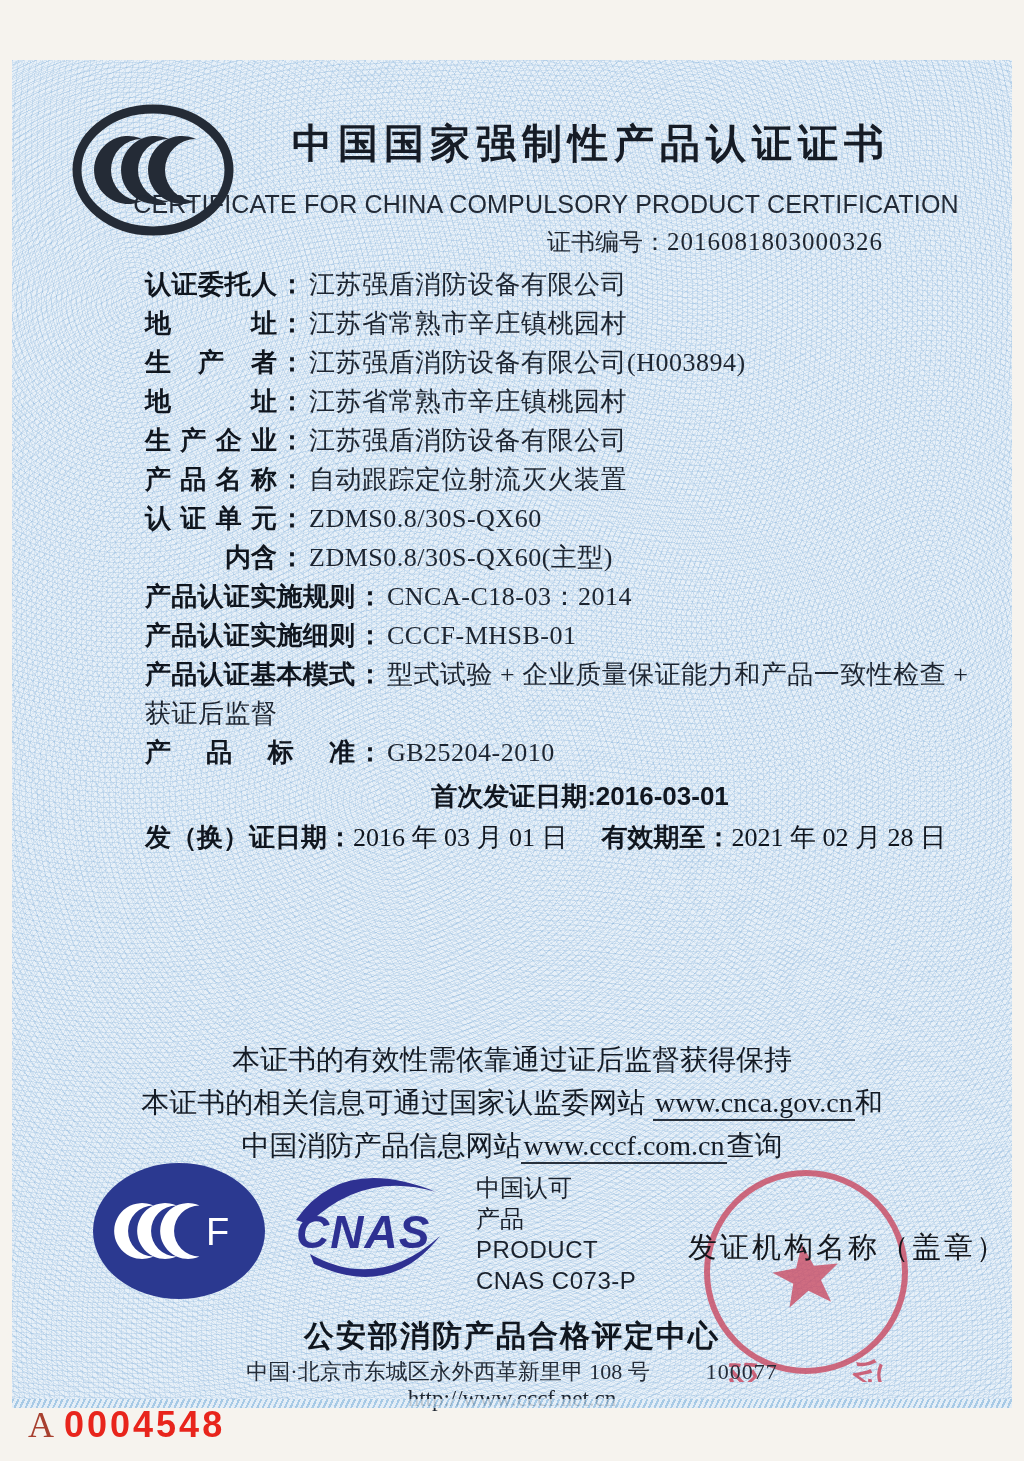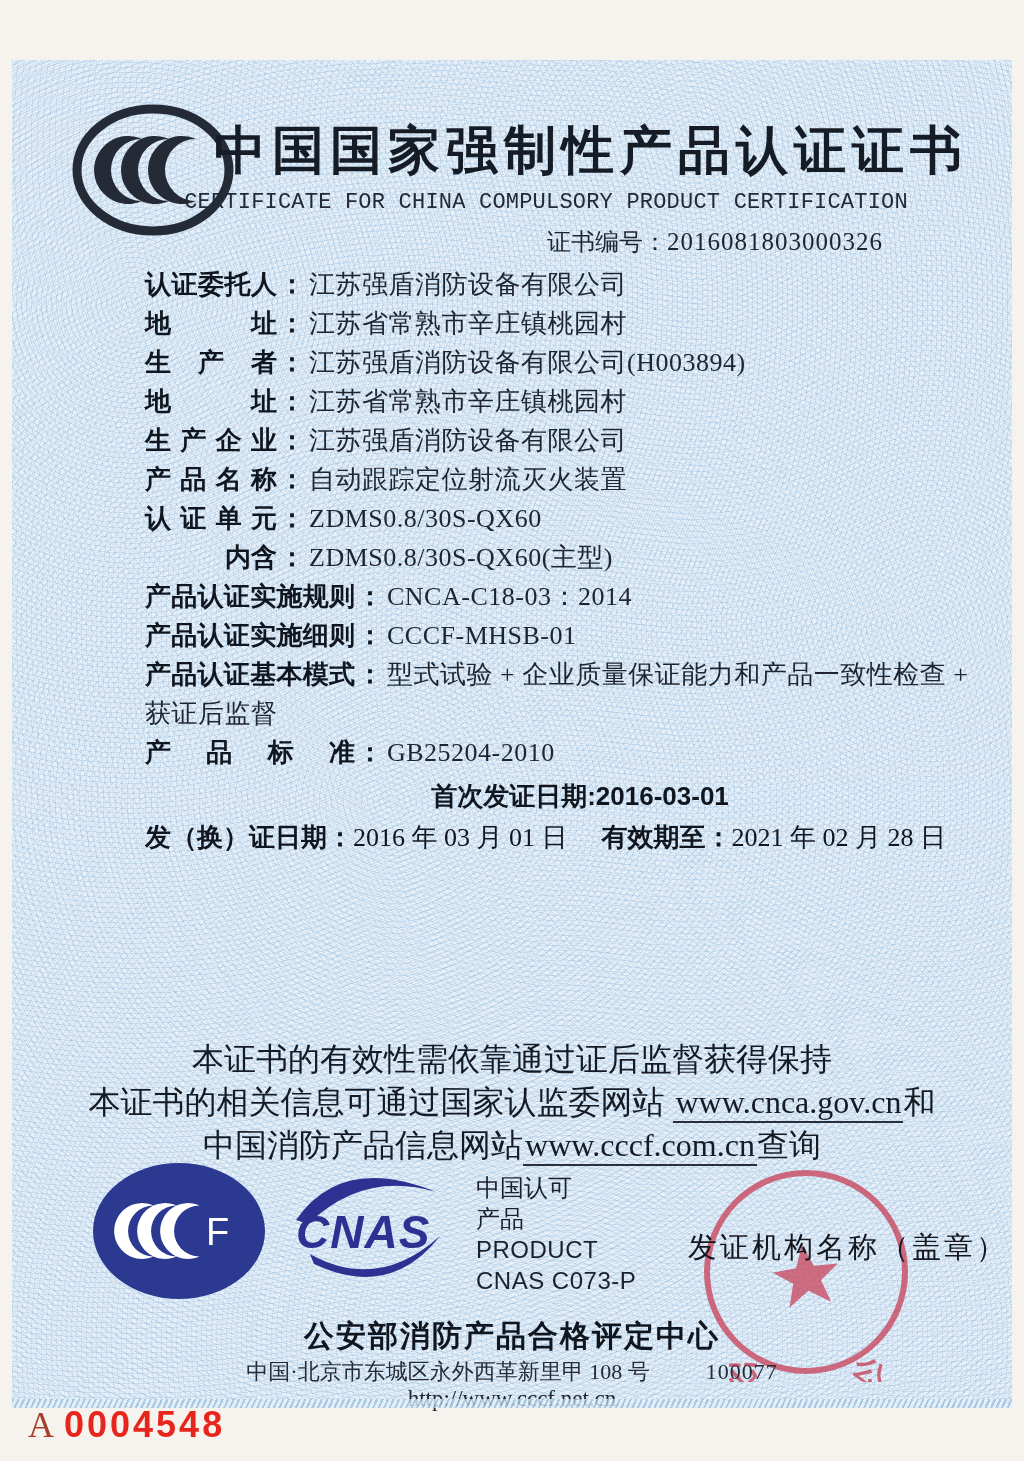--- a/index.html
+++ b/index.html
@@ -22,25 +22,25 @@
   }
   .cert::after{ 
     content:"";position:absolute;left:0;right:0;bottom:0;height:9px;
     background:repeating-linear-gradient(115deg,#9cc3e2 0 2px,#e7f0f8 2px 5px);
     opacity:.8;
   }
   
   .ccc-mark{position:absolute;left:56px;top:40px;}
   .title-cn{
     position:absolute;left:0;right:0;top:56px;text-align:center;padding-left:158px;
-    font-size:52px;font-weight:bold;letter-spacing:6px;color:#161c26;
+    font-size:40px;font-weight:bold;letter-spacing:6px;color:#161c26;
   }
   .title-en{
     position:absolute;left:0;right:0;top:130px;text-align:center;padding-left:68px;
-    font-size:22px;letter-spacing:0.2px;color:#222a36;white-space:nowrap;font-family:Liberation Mono, monospace;
+    font-size:25px;letter-spacing:0.2px;color:#222a36;white-space:nowrap;
   }
   .certno{
     position:absolute;left:0;right:129px;top:166px;text-align:right;
     font-size:24px;color:#1e2530;
   }
   .certno .num{font-family:"Liberation Serif", serif;font-size:25px;letter-spacing:1px;}
   
   .body{position:absolute;left:133px;top:205px;width:830px;}
   .row{height:39px;line-height:39px;font-size:26px;white-space:nowrap;}
   .lab{
@@ -58,21 +58,21 @@
     font-weight:bold;color:#10161f;white-space:normal;letter-spacing:0.5px;
   }
   .first-issue{
     margin-top:4px;height:40px;line-height:40px;text-align:center;padding-left:40px;
     font-size:26px;font-weight:bold;color:#10161f;
   }
   .issue-row{height:42px;line-height:42px;font-size:26px;font-weight:bold;color:#10161f;white-space:nowrap;}
   .issue-row .date{font-family:"Liberation Serif", serif;font-weight:normal;}
   .issue-row .gap{display:inline-block;width:34px;}
   
-  .notice{position:absolute;left:0;right:0;top:978px;text-align:center;font-size:32px;line-height:43px;color:#141b25;}
+  .notice{position:absolute;left:0;right:0;top:978px;text-align:center;font-size:28px;line-height:43px;color:#141b25;}
   .notice .url{font-family:"Liberation Serif", serif;border-bottom:2px solid #27303c;padding:0 2px 1px 2px;}
   
   .cccf-logo{position:absolute;left:78px;top:1100px;}
   .cnas-logo{position:absolute;left:272px;top:1106px;}
   .accred{position:absolute;left:464px;top:1112px;font-size:24px;line-height:31px;color:#1a212c;}
   .accred .en{letter-spacing:0.5px;}
   
   .stamp{position:absolute;left:686px;top:1100px;opacity:.88;}
   .stamp-caption{
     position:absolute;left:676px;top:1168px;white-space:nowrap;

